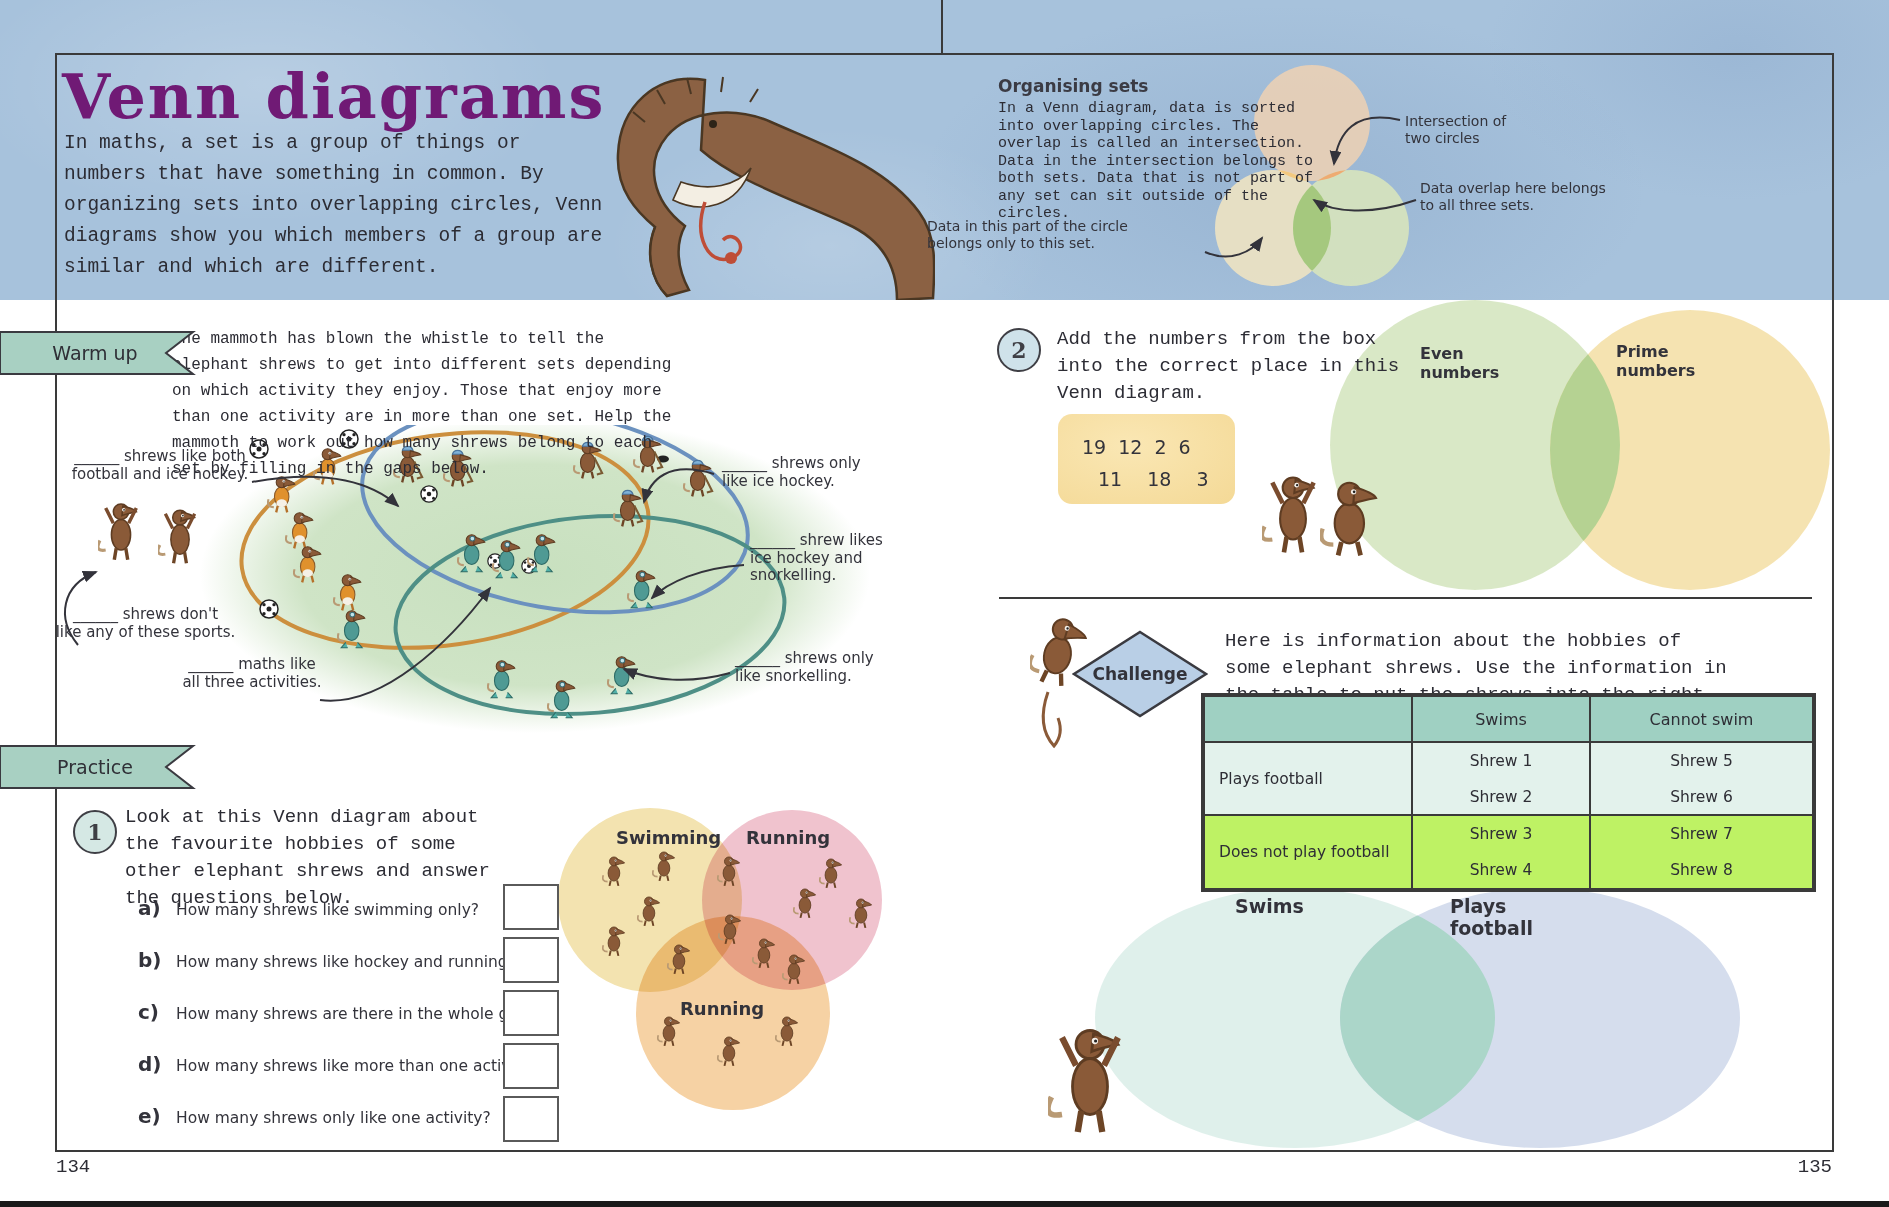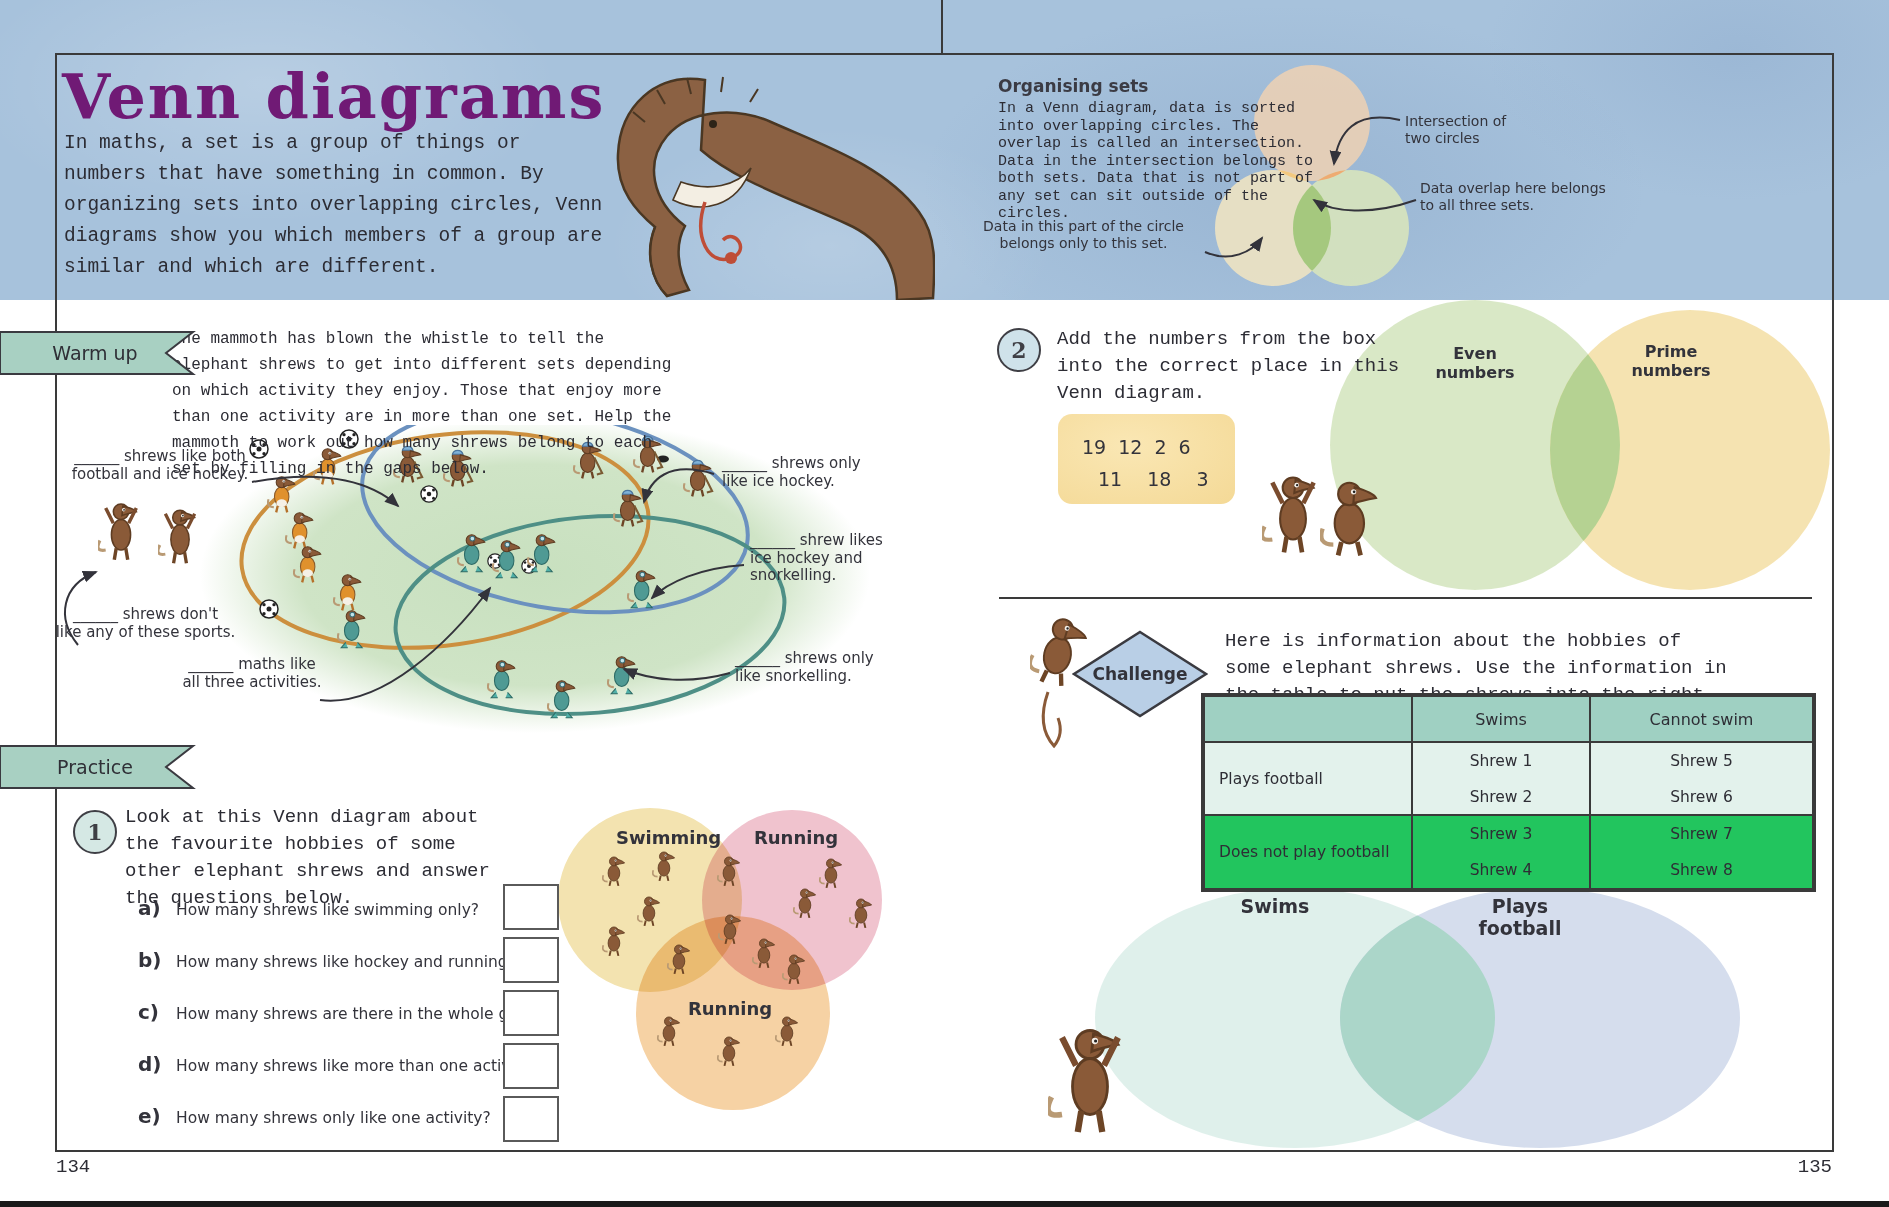--- a/index.html
+++ b/index.html
@@ -27,34 +27,34 @@
   .ribbon{left:0;width:200px;height:46px;z-index:5;}
   .ribbon-label{z-index:6;font-size:19px;font-weight:400;text-align:center;width:150px;color:#2f2f36;}
   .badge{width:40px;height:40px;border-radius:50%;border:2px solid #3f3f45;background:#d5e8e4;
          display:flex;align-items:center;justify-content:center;z-index:3;
          font-family:"DejaVu Serif",serif;font-size:22px;font-weight:700;color:#3f3f45;}
   .qtext{font-size:19px;line-height:27px;z-index:3;}
   .wlabel{z-index:6;font-size:15px;line-height:17.5px;}
   .numbox{left:1058px;top:414px;width:177px;height:90px;border-radius:14px;z-index:3;
           background:radial-gradient(ellipse at 40% 35%, #fae7b4, #f4d996);}
   .numrow{position:absolute;display:flex;font-size:19px;}
-  .vennlabel{z-index:4;font-weight:700;text-align:center;}
+  .vennlabel{z-index:4;font-weight:700;}
   .ansbox{width:52px;height:42px;border:2.5px solid #5a5a5a;background:#fff;z-index:3;}
   .qletter{font-weight:700;font-size:20px;z-index:3;}
   .qitem{font-size:15.5px;z-index:3;}
   .divider{left:999px;top:597px;width:813px;height:2px;background:#3a3a3a;z-index:3;}
   .ch-table{left:1201px;top:693px;width:609px;height:193px;display:grid;z-index:3;
     grid-template-columns:208px 178px 223px;grid-template-rows:46px 73px 74px;
     border:3px solid #3a3a3a;background:#9fd0c2;}
   .ct{border:1.5px solid #3a3a3a;display:flex;align-items:center;justify-content:center;
       font-family:"DejaVu Sans",sans-serif;font-size:15.5px;color:#2e2e35;text-align:center;}
   .ct.lbl{justify-content:flex-start;padding-left:14px;}
   .ct.hdr{background:#9fd0c2;font-size:16px;}
   .ct.r1{background:#e3f2ec;}
-  .ct.r2{background:#22c55e;text-align:center;}
+  .ct.r2{background:#bef264;text-align:center;}
   .ct.two{line-height:36px;}
   svg{display:block;}
   .arrows{left:0;top:0;width:1889px;height:1207px;z-index:6;pointer-events:none;}
   .pagenum{font-size:19px;z-index:3;color:#2c2c34;}
 </style>
 </head>
 <body>
 
 <div id="page">
 
@@ -160,21 +160,21 @@
         <circle cx="151" cy="170" r="58" fill="#eeab72"></circle>
       </g>
     <g clip-path="url(#cL)">
         <circle cx="151" cy="170" r="58" fill="#a5c87e"></circle>
       </g>
   </svg>
   <div class="abs annot kid pre" style="left:1405px;top:113px;width:150px">Intersection of
 two circles</div>
   <div class="abs annot kid pre" style="left:1420px;top:180px;width:210px">Data overlap here belongs
 to all three sets.</div>
-  <div class="abs annot kid pre" style="left:976px;top:218px;width:215px;text-align:center">Data in this part of the circle
+  <div class="abs annot kid pre" style="left:927px;top:218px;width:215px;text-align:left">Data in this part of the circle
 belongs only to this set.</div>
 
   <svg class="abs ribbon" style="top:330px" viewBox="0 0 200 46">
     <polygon points="0,2 193,2 166,23 193,44 0,44" fill="#a8d0c2" stroke="#3a3a40" stroke-width="2"></polygon>
   </svg>
   <div class="abs ribbon-label kid" style="left:20px;top:342px">Warm up</div>
   <div class="abs serif" style="left:172px;top:326px;width:505px;font-size:16px;line-height:26px;z-index:3">The mammoth has blown the whistle to tell the elephant shrews to get into different sets depending on which activity they enjoy. Those that enjoy more than one activity are in more than one set. Help the mammoth to work out how many shrews belong to each set by filling in the gaps below.</div>
 
   <svg class="abs" style="left:195px;top:425px;z-index:2" width="700" height="320" viewBox="0 0 700 320">
     <defs>

